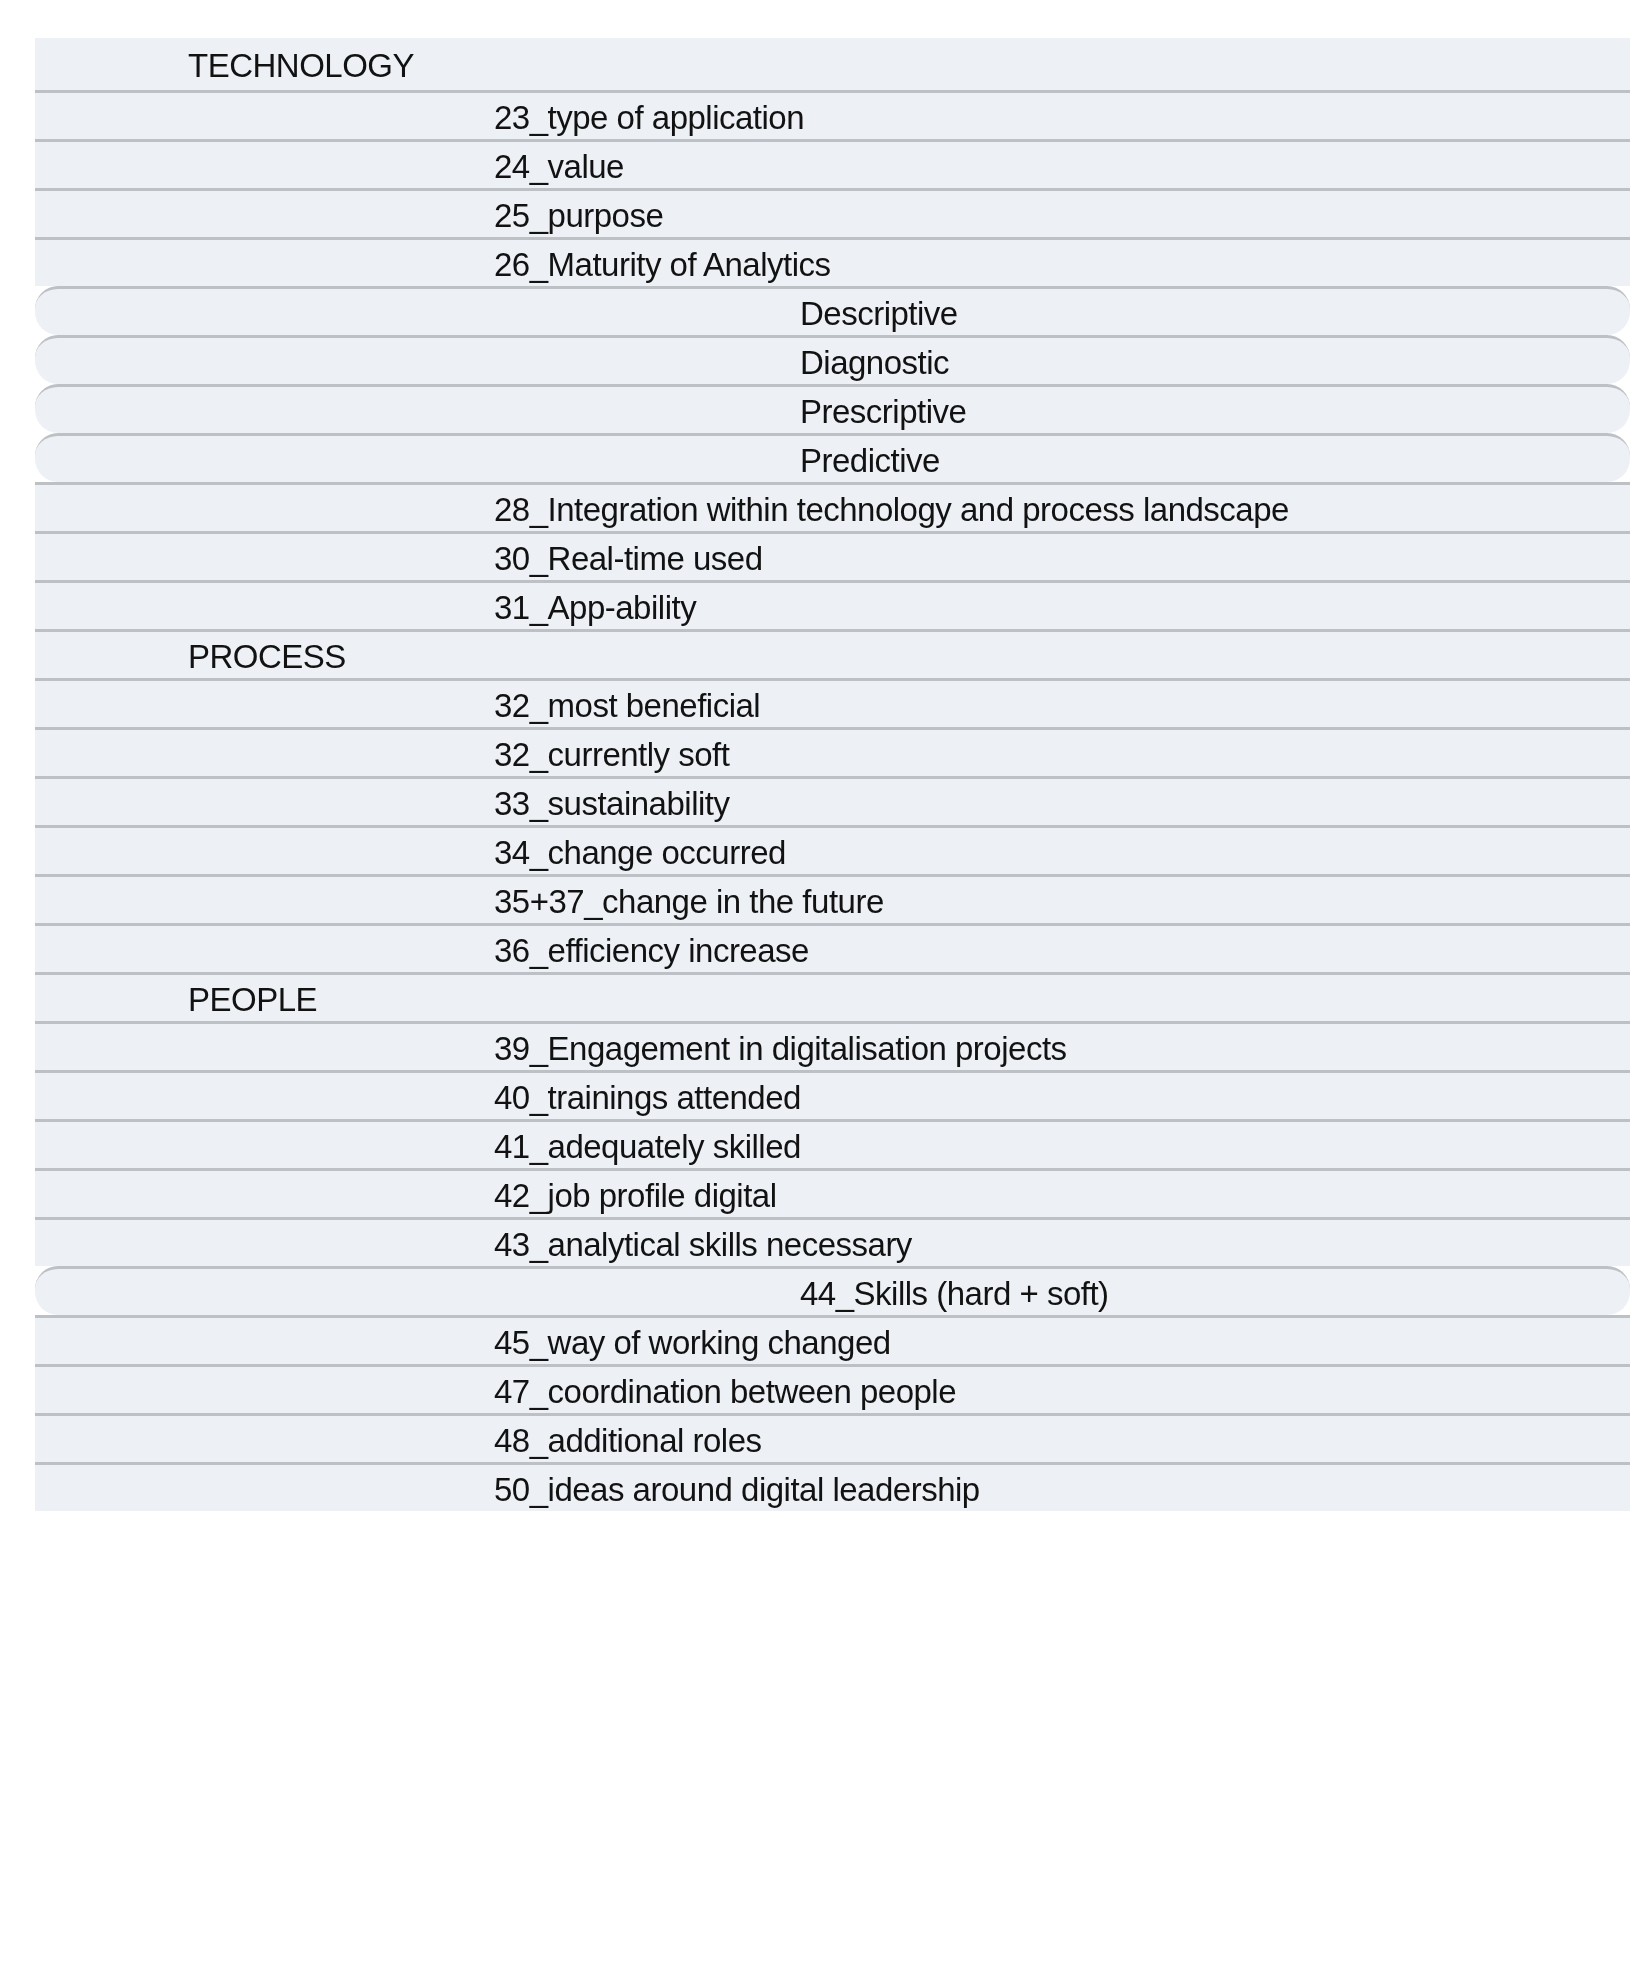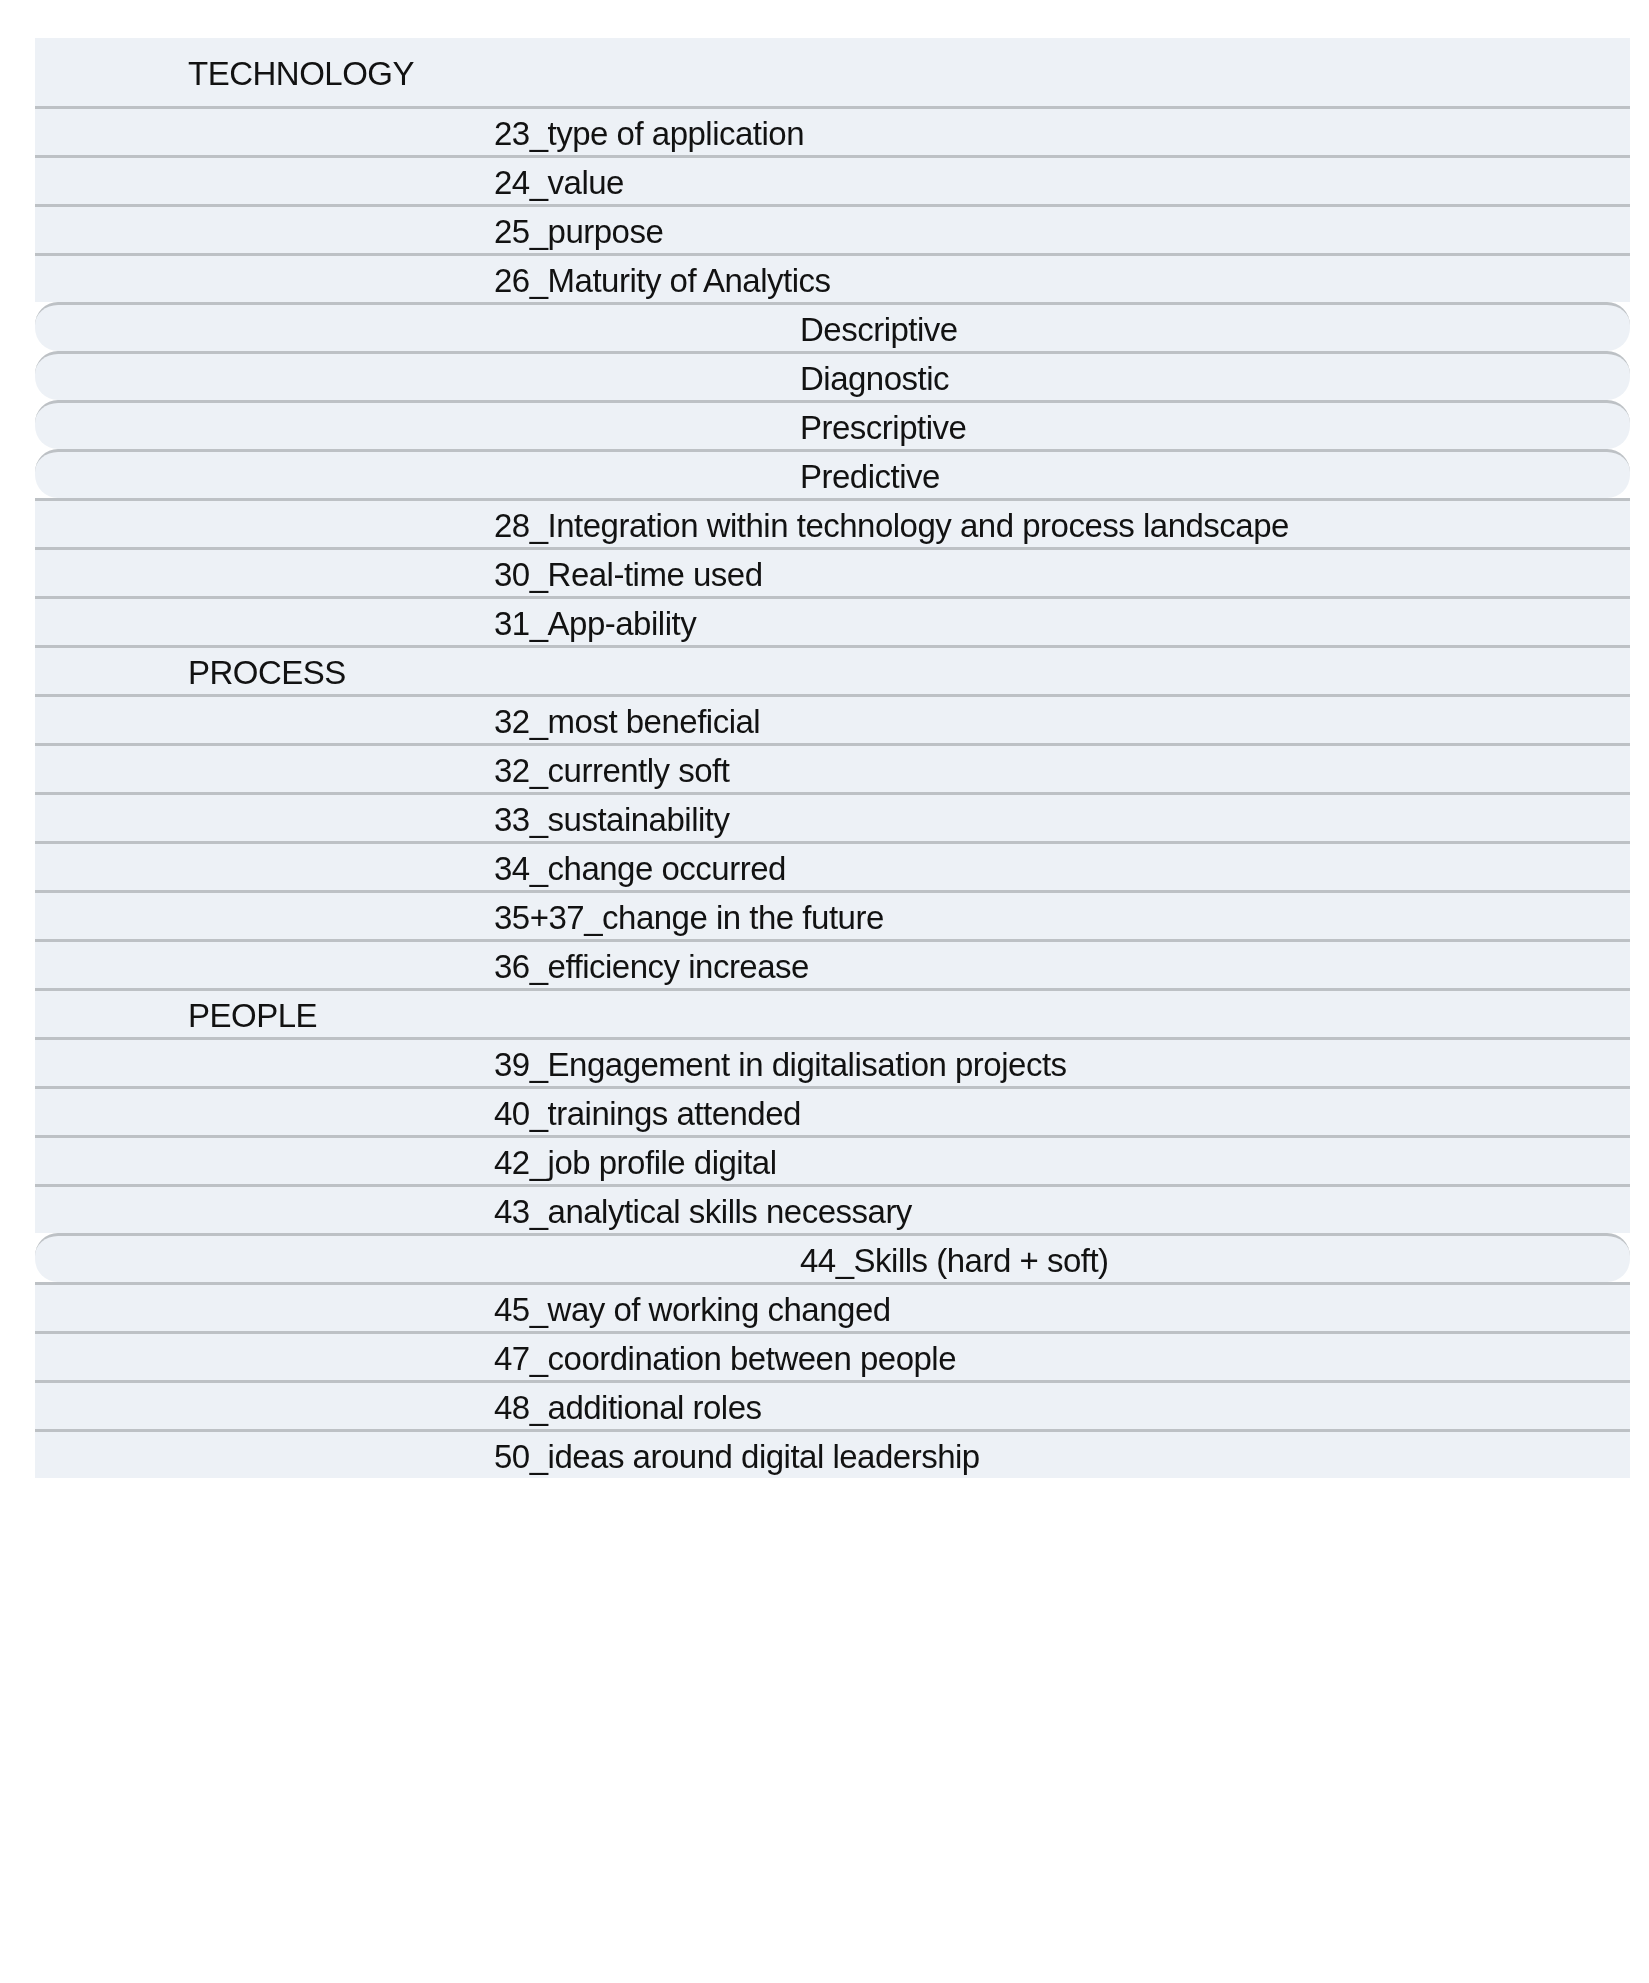--- a/index.html
+++ b/index.html
@@ -26,21 +26,21 @@
     border-top: 3px solid var(--sep, #bdc1c5);
     display: flex;
     align-items: center;
     padding-top: 3px;
     font-size: 33px;
     letter-spacing: -0.5px;
     color: var(--txt, #121212);
     white-space: nowrap;
   }
   .row:first-child {
-    height: 68px;
+    height: 52px;
     border-top: none;
   }
   .level-1 { padding-left: 153px; }
   .level-2 { padding-left: 459px; }
   .level-3 { padding-left: 765px; border-radius: 23px; }
 </style>
 </head>
 <body style="background: rgb(255, 255, 255);">
 
 <div class="sheet">
@@ -104,20 +104,23 @@
     <div class="row level-1">
       <span>PEOPLE</span>
     </div>
     <div class="row level-2">
       <span>39_Engagement in digitalisation projects</span>
     </div>
     <div class="row level-2">
       <span>40_trainings attended</span>
     </div>
     <div class="row level-2">
+      <span>41_adequately skilled</span>
+    </div>
+    <div class="row level-2">
       <span>42_job profile digital</span>
     </div>
     <div class="row level-2">
       <span>43_analytical skills necessary</span>
     </div>
     <div class="row level-3">
       <span>44_Skills (hard + soft)</span>
     </div>
     <div class="row level-2">
       <span>45_way of working changed</span>

